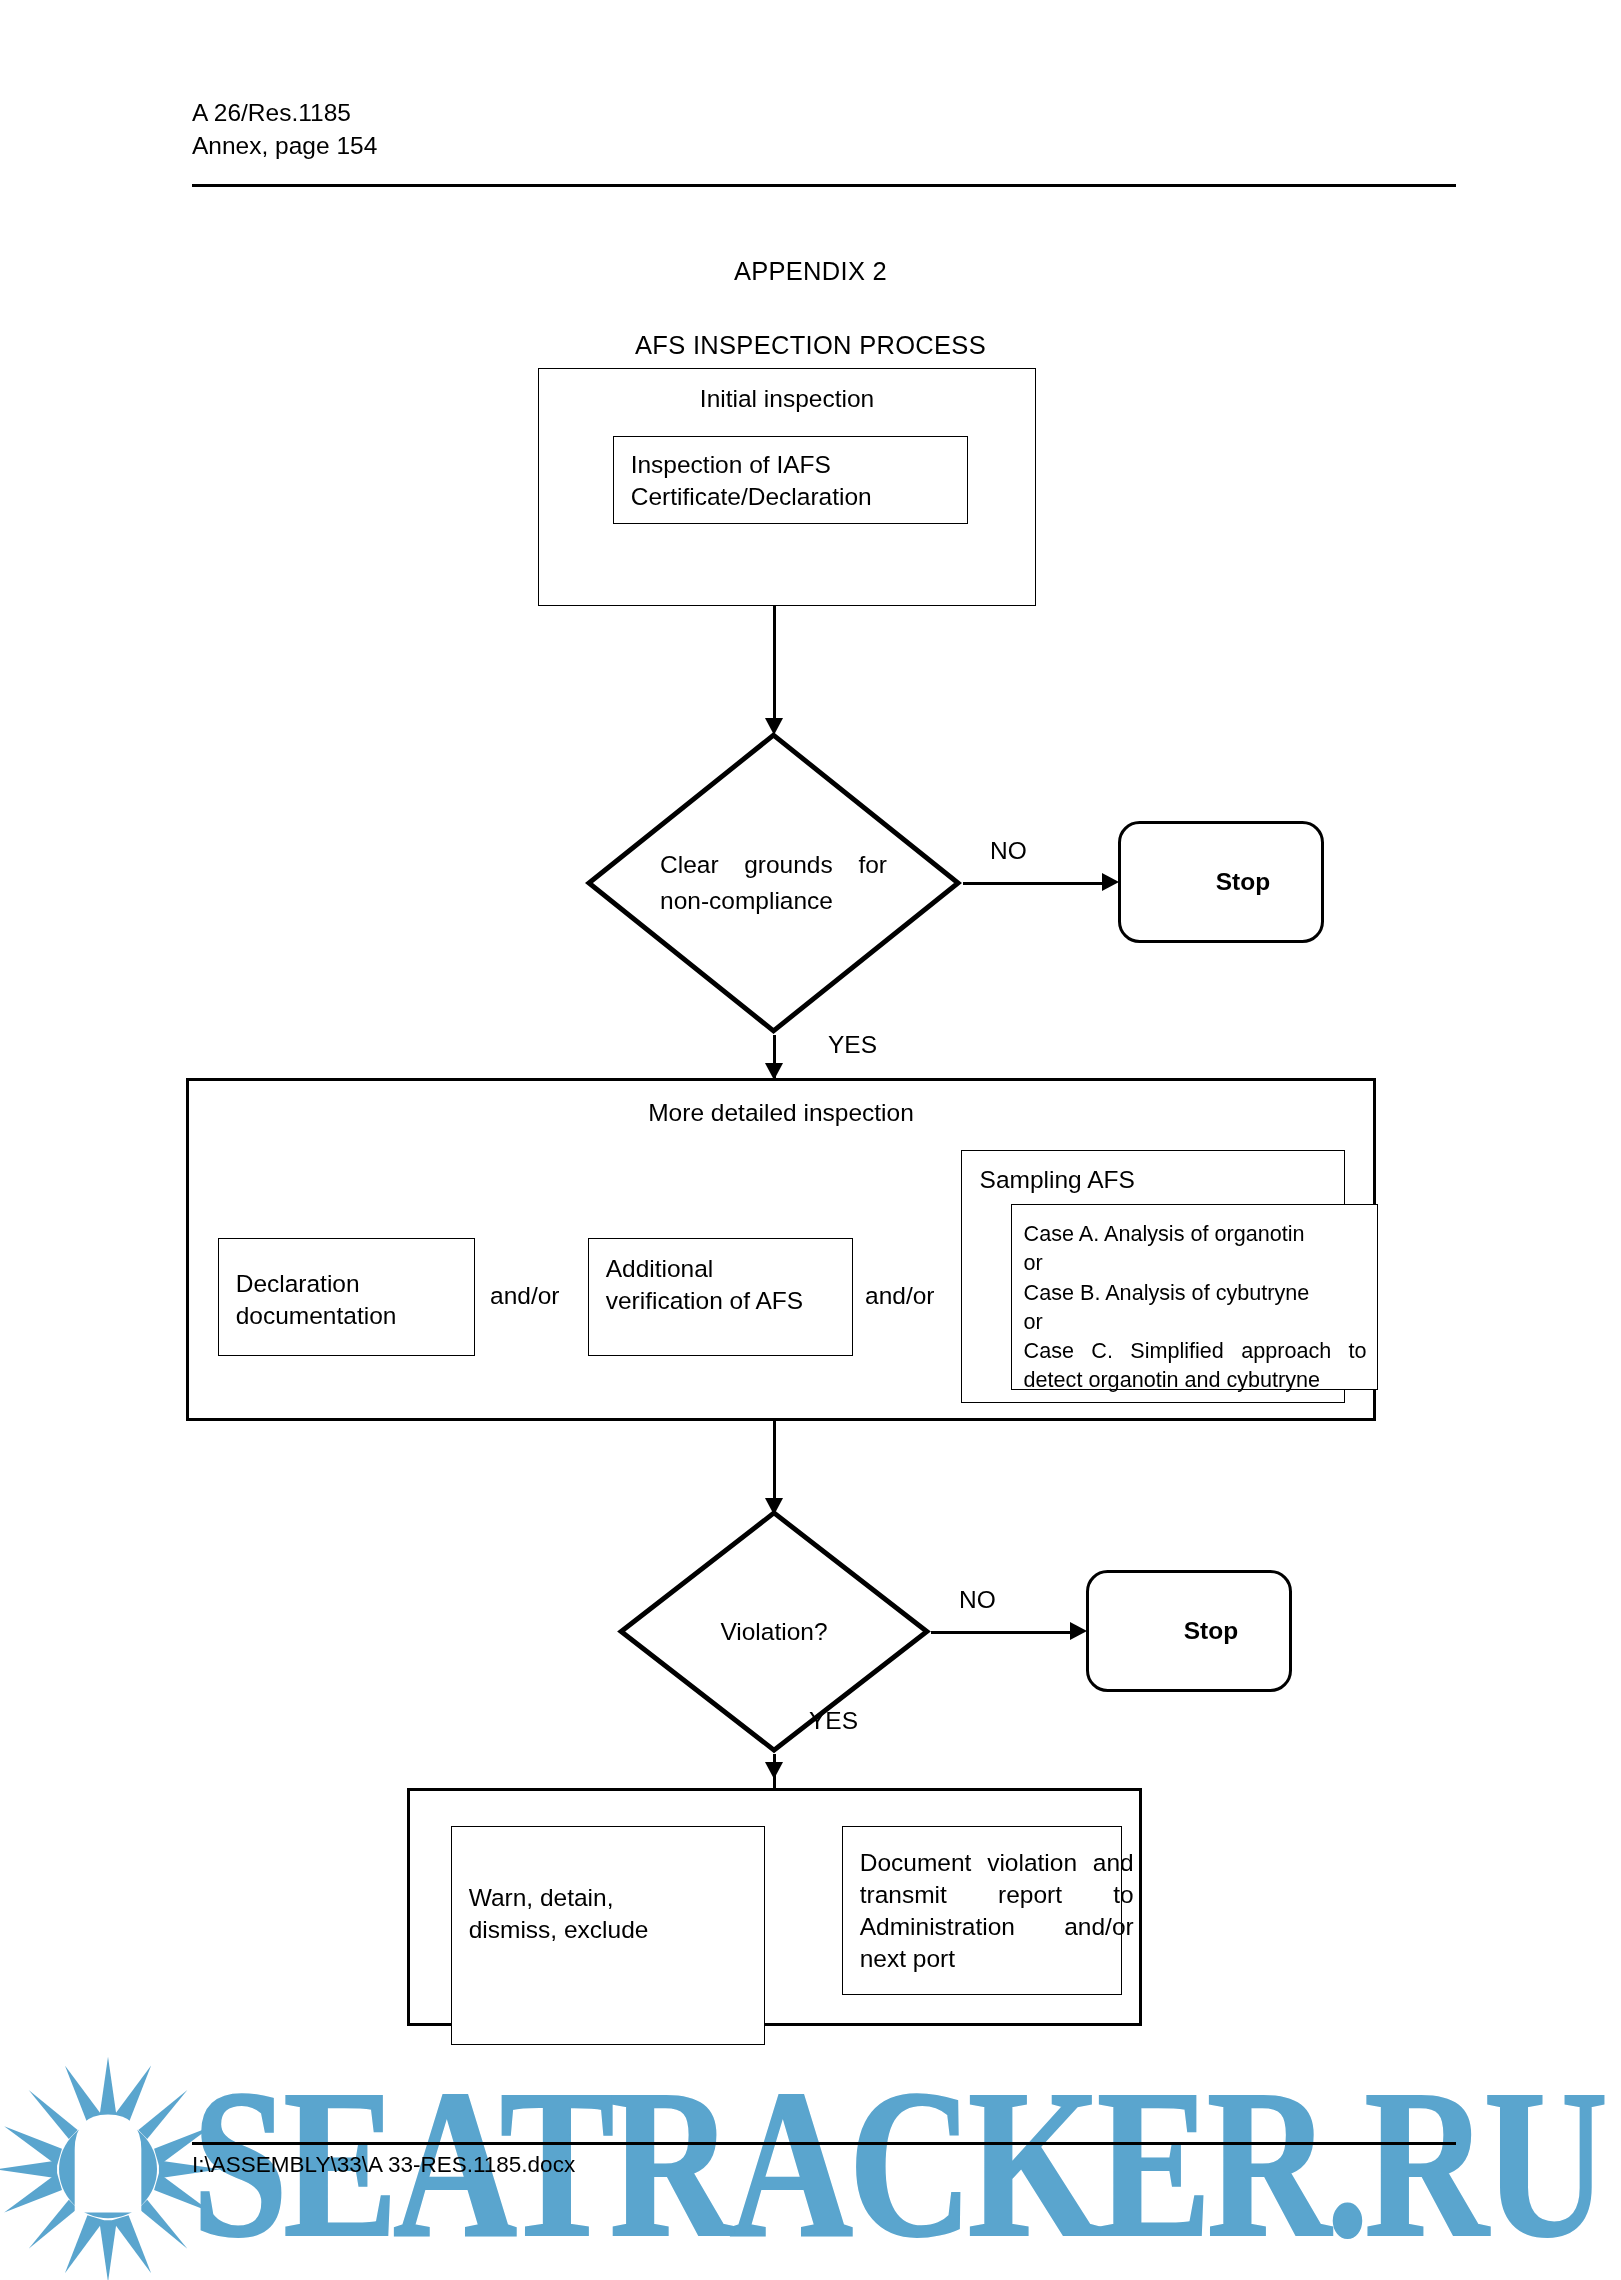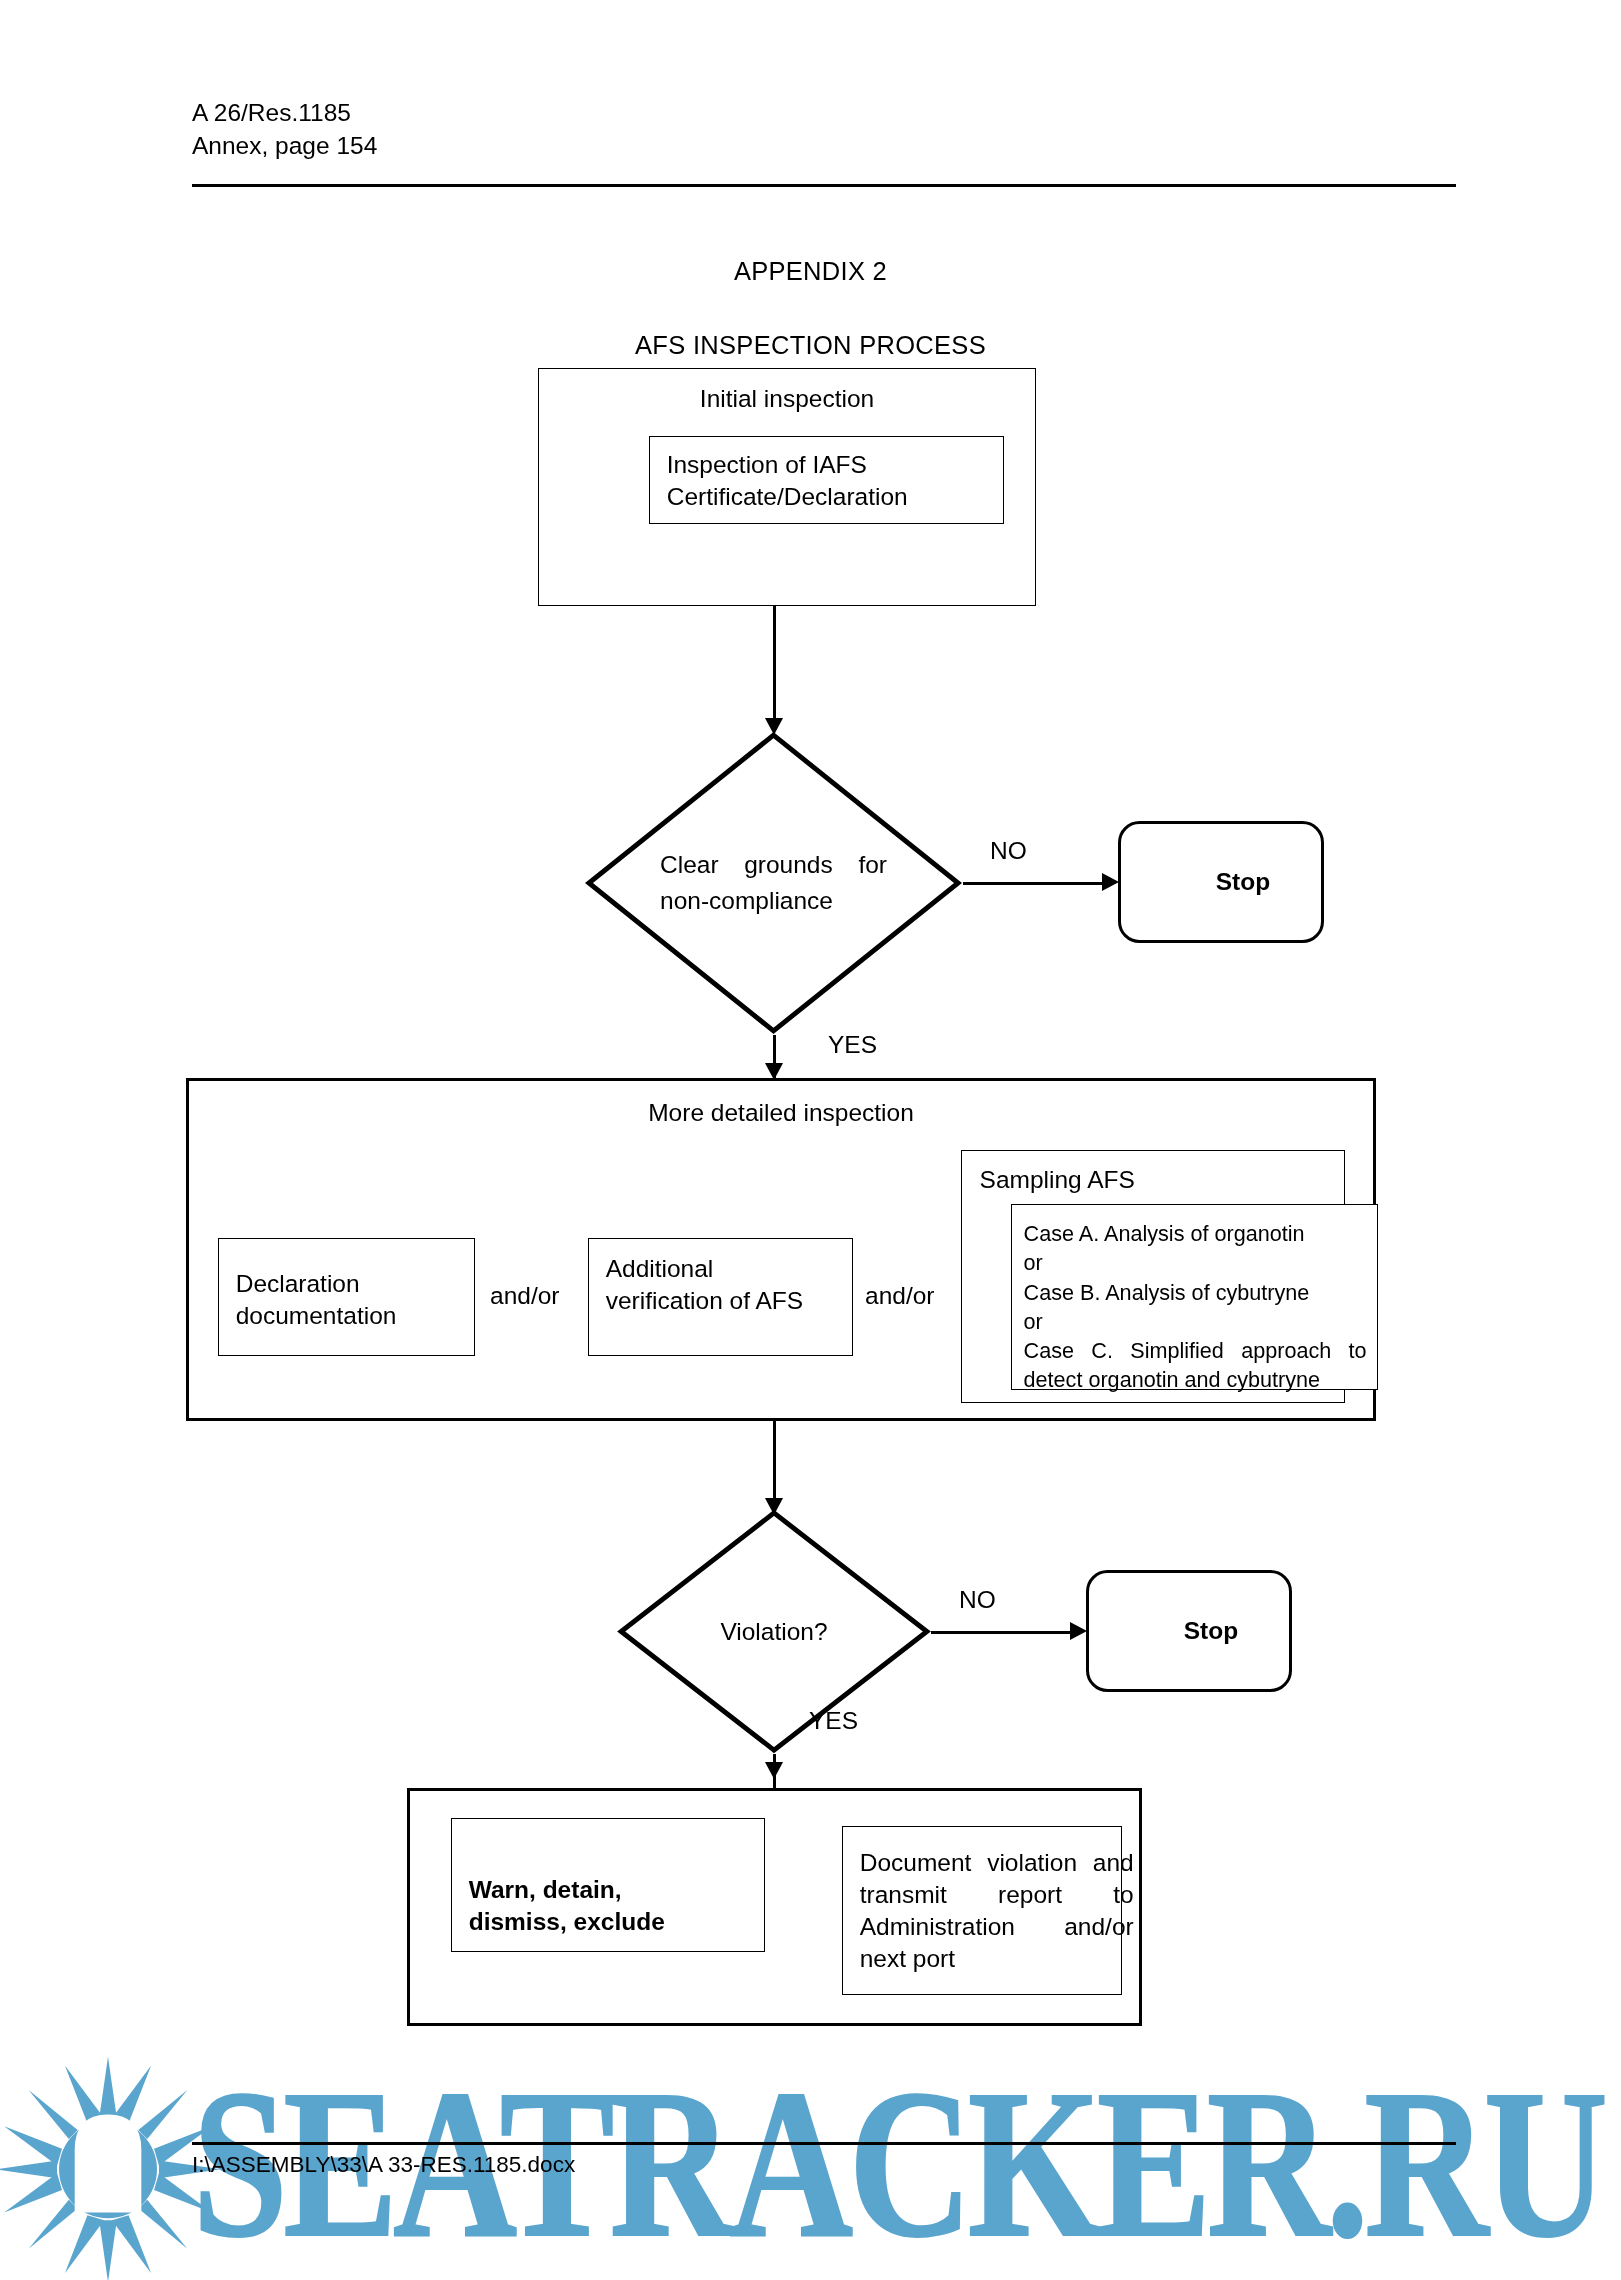--- a/index.html
+++ b/index.html
@@ -189,21 +189,21 @@
 
   <div class="hdr"><span>A 26/Res.1185</span>
 <span>Annex, page 154</span></div>
   <div class="hdr-rule"></div>
 
   <div class="doc-title">APPENDIX 2</div>
   <div class="doc-subtitle">AFS INSPECTION PROCESS</div>
 
   <div class="box" style="left:538px; top:368px; width:498px; height:238px;">
     <div class="ctr-label" style="top:15.7px;">Initial inspection</div>
-    <div class="box" style="left:74px; top:67px; width:355px; height:88px;margin-left:36px;">
+    <div class="box" style="left:74px; top:67px; width:355px; height:88px;">
       <div class="txt" style="left:16.7px; top:11.8px;">Inspection of IAFS
 Certificate/Declaration</div>
     </div>
   </div>
 
   <div class="vline" style="left:773px; top:606px; height:123px;"></div>
   <div class="arrow-down" style="left:765px; top:718px;"></div>
 
   <div class="diamond-wrap" style="left:585px; top:731px; width:377px; height:304px;">
     <svg width="377" height="304" viewBox="0 0 385 310">
@@ -270,21 +270,21 @@
   <div class="edge-label" style="left:959px; top:1586px;">NO</div>
   <div class="stop" style="left:1086px; top:1570px; width:206px; height:122px;">
     <span>Stop</span>
   </div>
 
   <div class="vline" style="left:773px; top:1754px; height:44px;"></div>
   <div class="arrow-down" style="left:765px; top:1762px;"></div>
   <div class="edge-label" style="left:809px; top:1707px;">YES</div>
 
   <div class="box thick" style="left:407px; top:1788px; width:735px; height:238px;">
-    <div class="box" style="left:41px; top:27px; width:314px; height:134px;font-weight:bold;">
+    <div class="box" style="left:41px; top:35px; width:314px; height:219px;">
       <div class="txt" style="left:16.7px; top:55px;">Warn, detain,
 dismiss, exclude</div>
     </div>
     <div class="box" style="left:432px; top:35px; width:280px; height:169px;">
       <div class="txt just" style="left:16.7px; top:19.6px; width:274px;">Document violation and transmit report to Administration and/or next port</div>
     </div>
   </div>
 
   <div class="wm">
     <svg width="1621" height="242" viewBox="0 0 1654 247">

